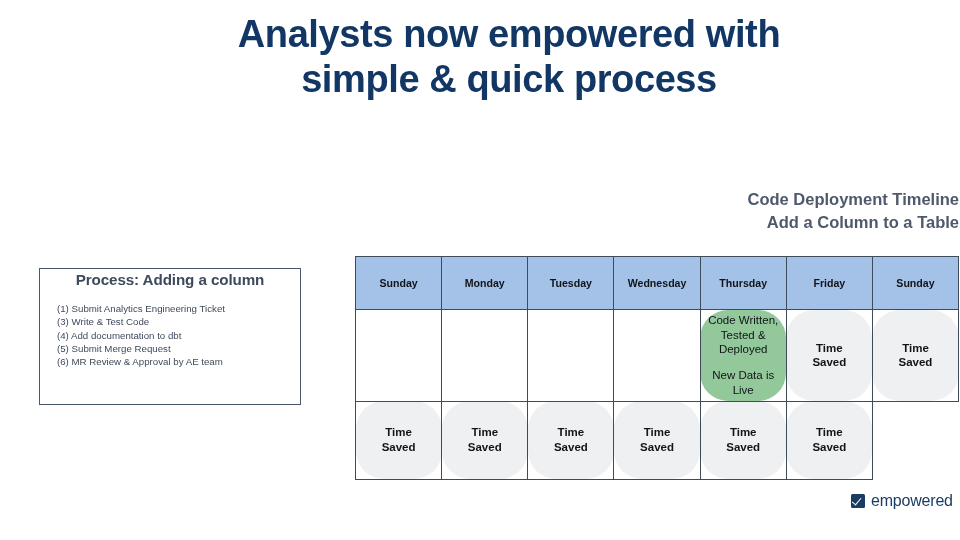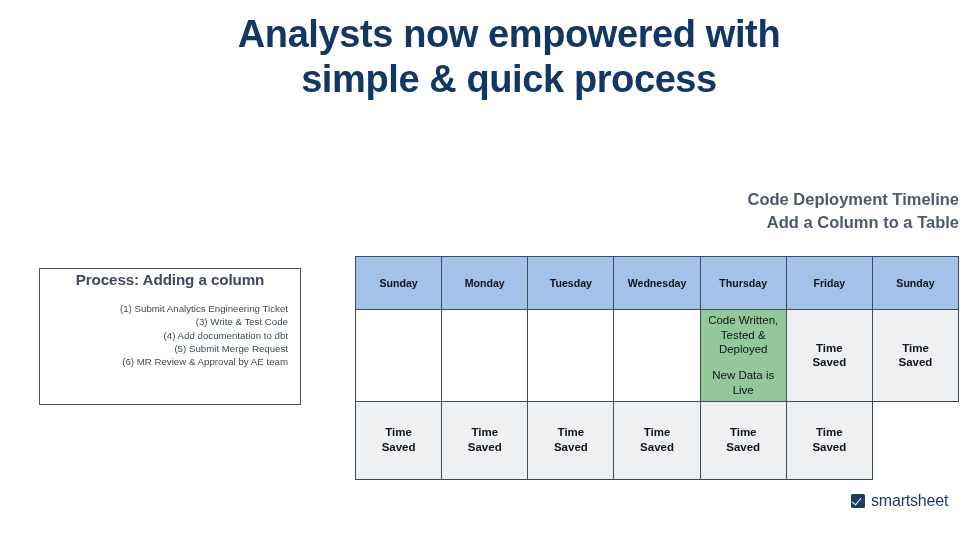--- a/index.html
+++ b/index.html
@@ -46,21 +46,20 @@
     font-weight:bold;
     letter-spacing:-0.1px;
     margin-bottom:14px;
   }
   #process-steps {
     list-style:none;
     color:#3e4a5c;
     font-size:9.7px;
     line-height:1.37;
     padding-left:5px;
-    text-align:right;
   }
   #process-steps li { white-space:nowrap; }
 
   
   #table-caption {
     position:absolute;
     left:328px; top:188px;
     width:602px;
     text-align:right;
     color:#4e5a6b;
@@ -90,20 +89,21 @@
     font-size:10.6px;
     font-weight:bold;
     height:22px;
     padding:20px 1px;
   }
   #timeline-table td {
     font-size:11.5px;
     color:#111418;
     line-height:1.28;
     padding:3px 2px;
+    border-radius:28px;
   }
   .row-1 td { height:76px; }
   .row-2 td { height:78px; }
 
   .cell-empty    { background:#ffffff; }
   .cell-saved    { background:#eff0f1; }
   .cell-deployed {
     background:#93c89b;
     font-size:8.6px;
     line-height:1.32;
@@ -240,16 +240,16 @@
           <span class="t1">Time</span>
           <span class="t2">Saved</span>
         </td>
         <td class="cell-none"></td>
       </tr>
     </tbody>
   </table>
 
   <div id="smartsheet-logo">
     <span id="smartsheet-mark"></span>
-    <span id="smartsheet-wordmark">smartsheet</span>
+    <span id="smartsheet-wordmark">empowered</span>
   </div>
 
 </div>
 
 </body></html>

